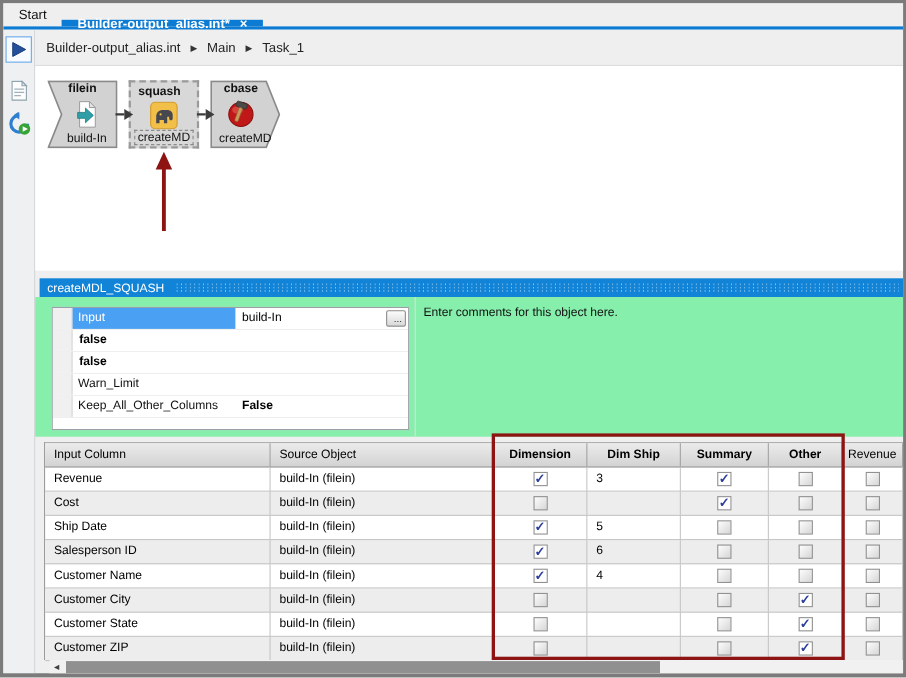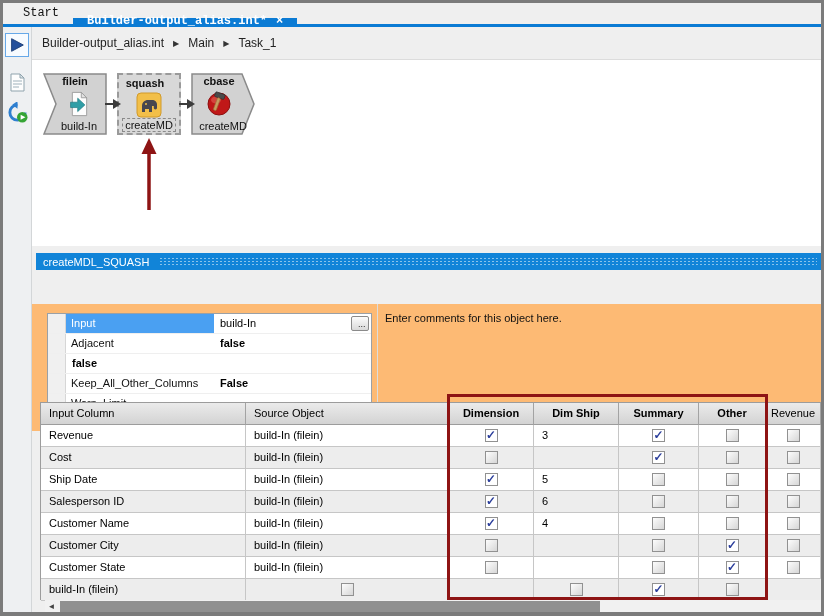--- a/index.html
+++ b/index.html
@@ -1,21 +1,21 @@
 <!DOCTYPE html>
 <html style="--accent-blue: #0b7bd4; --titlebar-blue: #1184d8; --annotation-red: #8e1414; --selected-row-blue: #4aa0f2;"><head>
 <meta charset="utf-8">
 <style>
   html,body{margin:0;padding:0;background:#cfcfcf;font-family:"Liberation Sans",sans-serif;}
   .window{position:relative;width:824px;height:616px;box-sizing:border-box;
     border:3px solid #7b7b7b;border-bottom-width:4px;background:#efefef;overflow:hidden;
     font-family:"Liberation Sans",sans-serif;}
   
   .tabstrip{position:absolute;top:0;left:0;right:0;height:21px;background:#efefef;
-    border-bottom:3px solid var(--accent-blue);display:flex;align-items:stretch;padding-left:6px;font-family:Liberation Mono, monospace;}
+    border-bottom:3px solid var(--accent-blue);display:flex;align-items:stretch;}
   .tab{font-size:12px;line-height:21px;padding:0 14px;color:#111;cursor:default;white-space:nowrap;}
   .tab.active{background:var(--accent-blue);color:#fff;font-weight:bold;display:flex;gap:9px;align-items:center;margin-top:15px;}
   .tab .close{font-weight:bold;font-size:12px;}
   
   .toolbar{position:absolute;top:24px;left:0;width:28px;bottom:0;background:#eef0f2;border-right:1px solid #d3d6d8;}
   .tool{width:22px;height:22px;margin:0 auto;display:flex;align-items:center;justify-content:center;}
   .tool.run{margin-top:6px;border:1px solid #66a8e8;background:#f7fbff;}
   .tool.doc{margin-top:14px;}
   .tool.refresh{margin-top:8px;}
   
@@ -34,21 +34,21 @@
   .node-sub.selected-label{bottom:2px;left:4px;right:4px;outline:1px dashed #8a8a8a;}
   .node-icon{position:absolute;top:17px;left:0;right:0;display:flex;justify-content:center;}
   .node-filein .node-icon{left:8px;}
   .overlay{position:absolute;inset:0;pointer-events:none;}
   
   .titlebar{position:absolute;top:250px;left:33px;right:0;height:17px;background:var(--titlebar-blue);
     color:#fff;font-size:11px;display:flex;align-items:center;padding-left:7px;box-sizing:border-box;text-align:center;}
   .titlebar .dots{flex:1;height:9px;margin:0 4px 0 10px;
     background-image:radial-gradient(rgba(255,255,255,.5) .8px, transparent .9px);background-size:4px 3px;}
   
-  .props{position:absolute;top:267px;left:29px;right:0;height:127px;background:#fdba74;margin-top:34px;}
+  .props{position:absolute;top:267px;left:29px;right:0;height:127px;background:#86efac;}
   .prop-grid{position:absolute;left:15px;top:9px;width:325px;height:112px;border:1px solid #9aa0a6;
     background:#fff;box-sizing:border-box;overflow:hidden;}
   .prop-row{display:flex;height:19px;line-height:19px;font-size:11px;border-bottom:1px solid #efefef;}
   .prop-gutter{width:17px;background:#f0f0f0;border-right:1px solid #d6d6d6;}
   .prop-name{width:143px;padding-left:5px;color:#111;white-space:nowrap;overflow:hidden;}
   .prop-row.selected .prop-name{background:var(--selected-row-blue);color:#fff;}
   .prop-value{flex:1;padding-left:6px;color:#000;}
   .prop-value.bold{font-weight:bold;}
   .ellipsis-btn{width:18px;height:15px;margin:2px 2px 0 0;font-size:9px;line-height:12px;text-align:center;
     border:1px solid #8a8a8a;background:linear-gradient(#fcfcfc,#d9d9d9);border-radius:2px;color:#222;}
@@ -194,36 +194,35 @@
   <div class="props">
     <div class="prop-grid" id="prop-grid">
         <div class="prop-row selected">
           <span class="prop-gutter"></span>
           <span class="prop-name">Input</span>
           <span class="prop-value">build-In</span>
           <button class="ellipsis-btn">...</button>
         </div>
         <div class="prop-row">
           <span class="prop-gutter"></span>
-          <span class="prop-name">Adjacent</span>
           <span class="prop-value bold">false</span>
         </div>
         <div class="prop-row">
           <span class="prop-gutter"></span>
           <span class="prop-value bold">false</span>
+        </div>
+        <div class="prop-row">
+          <span class="prop-gutter"></span>
+          <span class="prop-name">Warn_Limit</span>
+          <span class="prop-value"></span>
         </div>
         <div class="prop-row">
           <span class="prop-gutter"></span>
           <span class="prop-name">Keep_All_Other_Columns</span>
           <span class="prop-value bold">False</span>
-        </div>
-        <div class="prop-row">
-          <span class="prop-gutter"></span>
-          <span class="prop-name">Warn_Limit</span>
-          <span class="prop-value"></span>
         </div>
       </div>
     <div class="vdiv"></div>
     <div class="comment">Enter comments for this object here.</div>
   </div>
 
   <div class="tbl">
     <div class="trow thead" id="tbl-head">
         <div class="hcell">Input Column</div>
         <div class="hcell">Source Object</div>
@@ -347,20 +346,21 @@
             <div class="checkbox"></div>
           </div>
           <div class="cell cb">
             <div class="checkbox checked">✓</div>
           </div>
           <div class="cell cb">
             <div class="checkbox"></div>
           </div>
         </div>
         <div class="trow alt">
+          <div class="cell">Customer ZIP</div>
           <div class="cell">build-In (filein)</div>
           <div class="cell cb">
             <div class="checkbox"></div>
           </div>
           <div class="cell"></div>
           <div class="cell cb">
             <div class="checkbox"></div>
           </div>
           <div class="cell cb">
             <div class="checkbox checked">✓</div>

